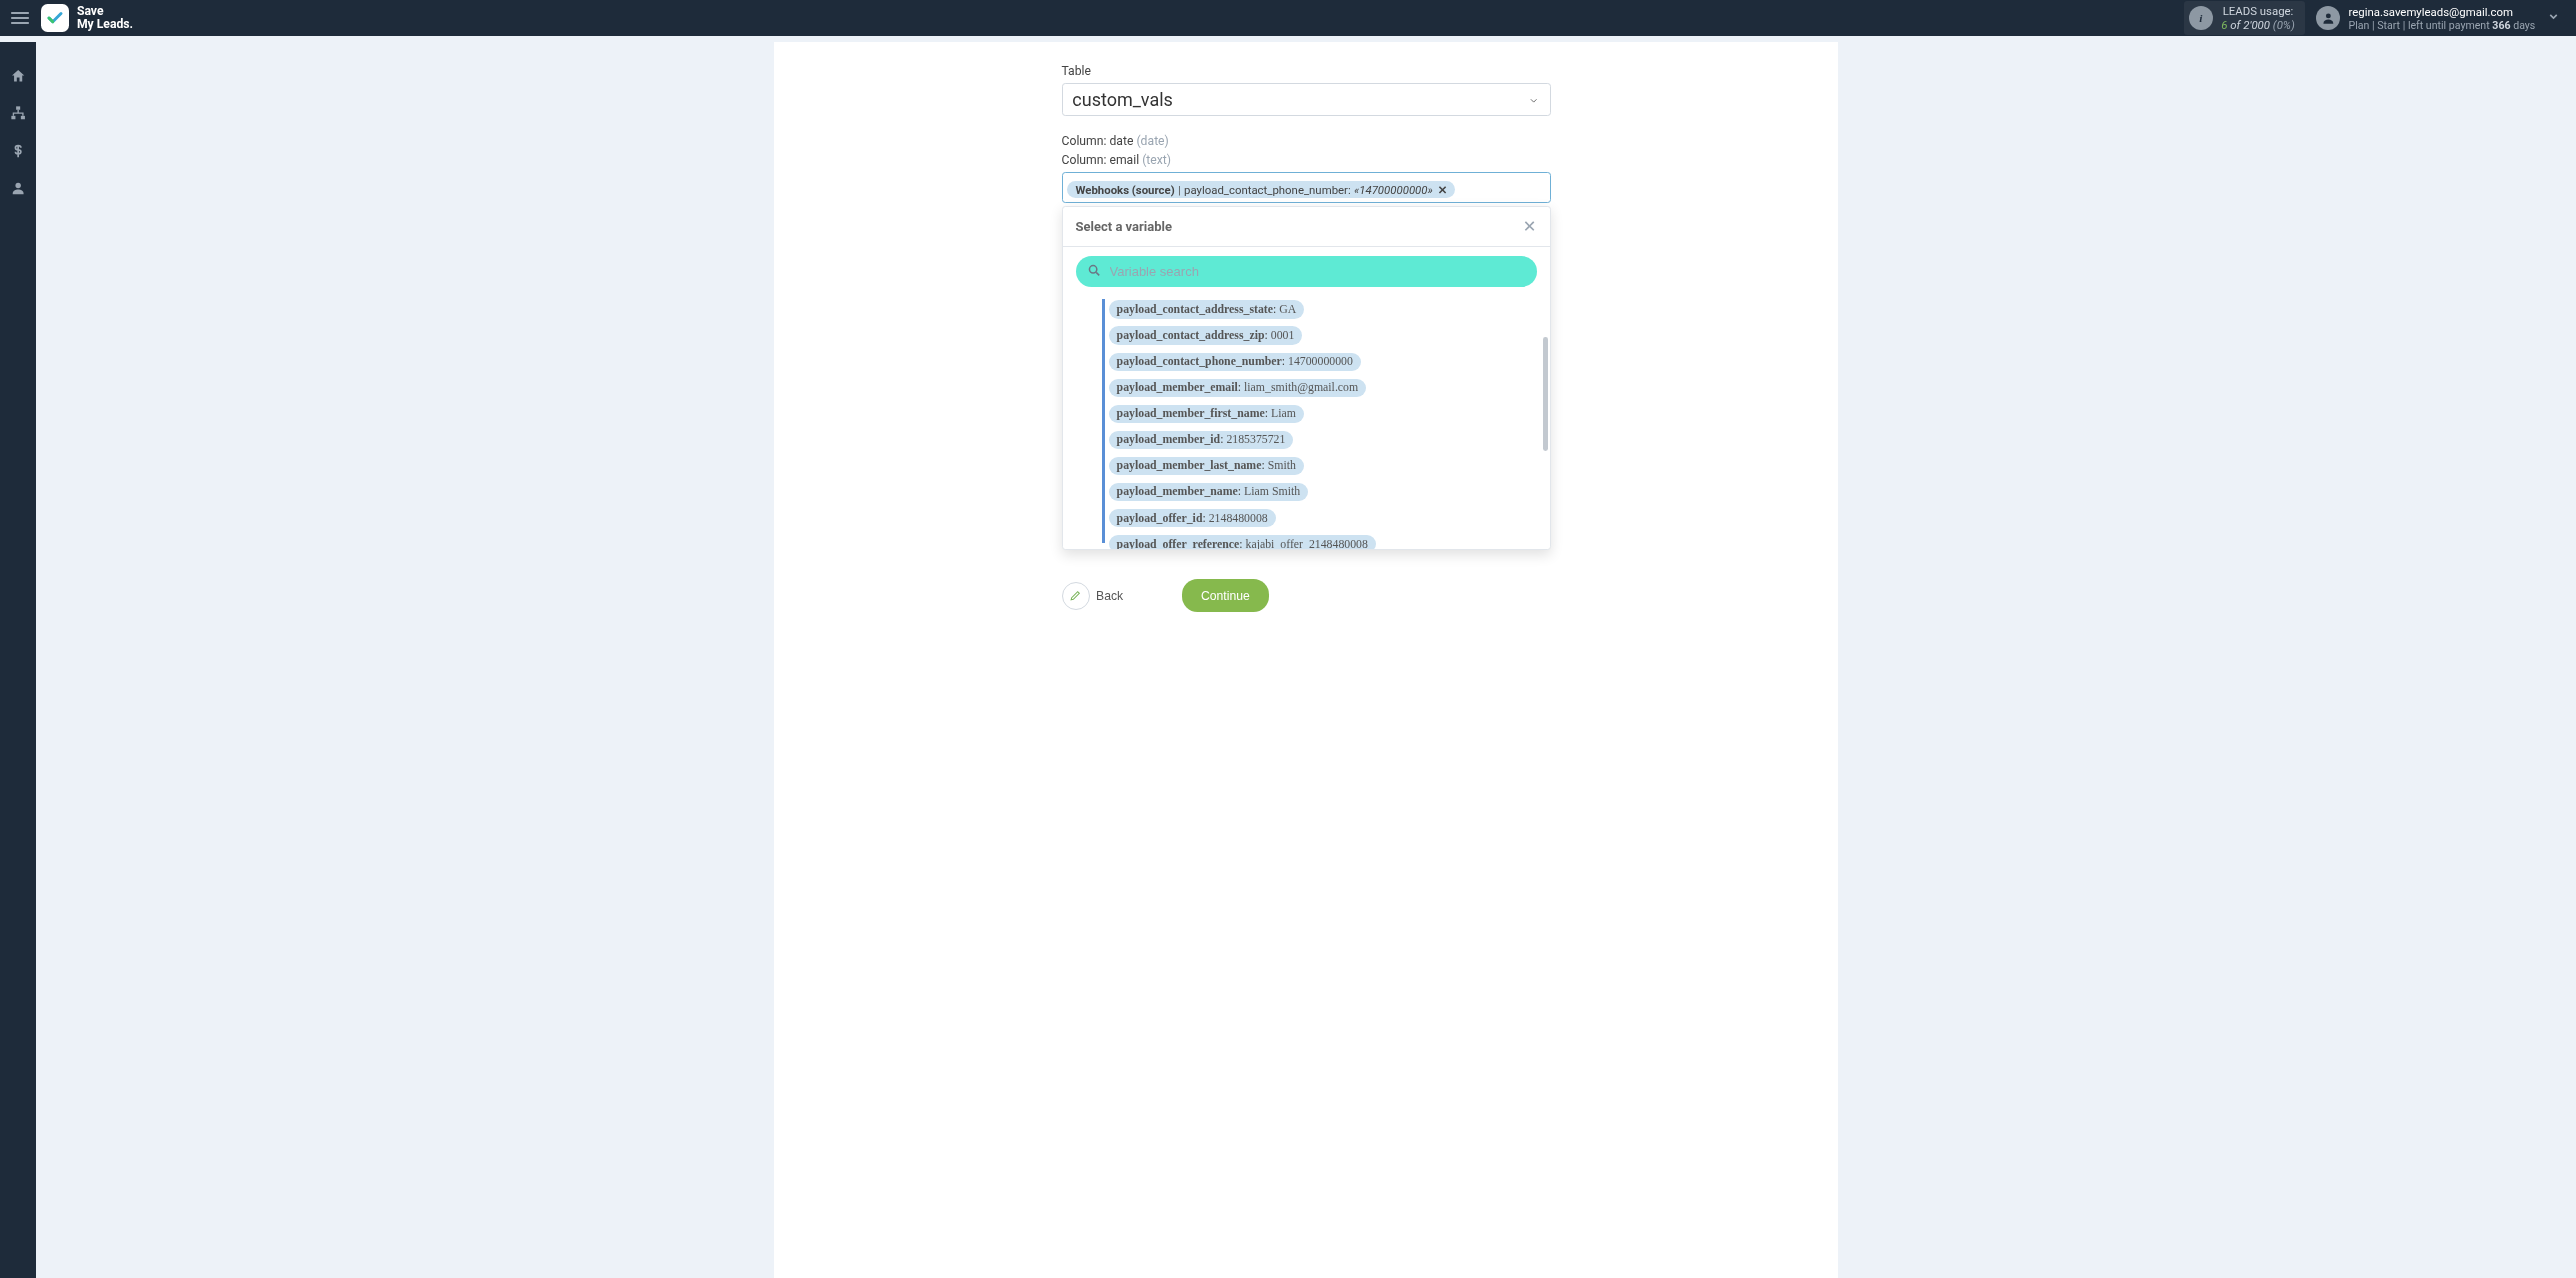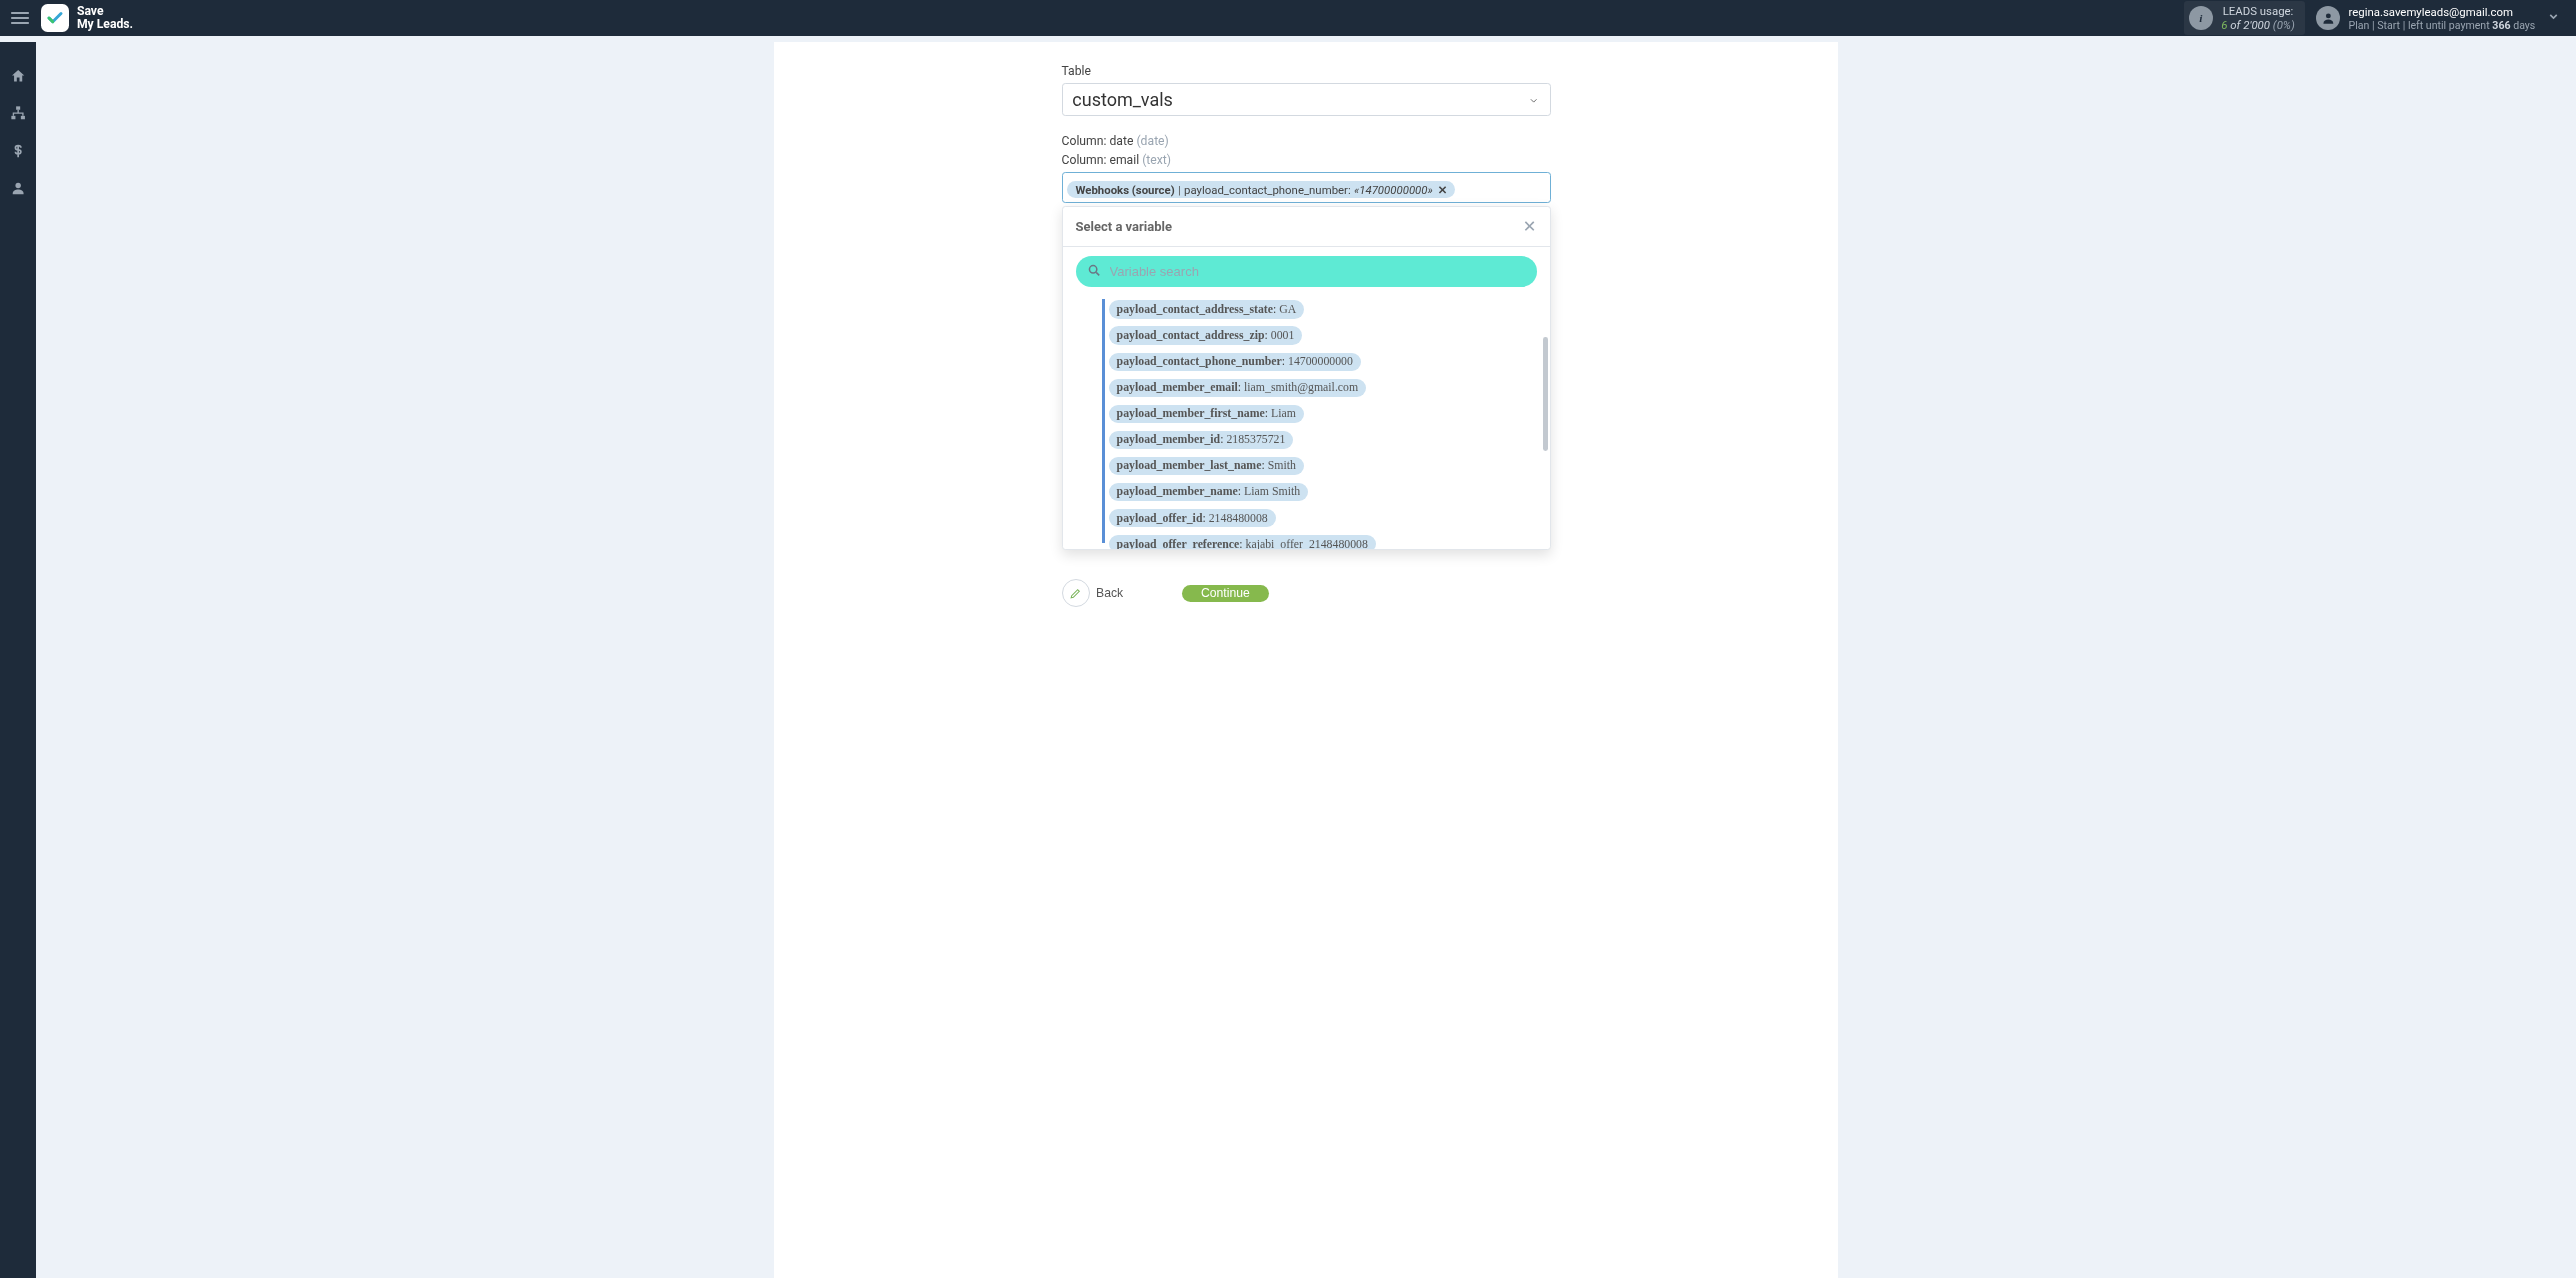--- a/index.html
+++ b/index.html
@@ -210,21 +210,21 @@
   }
   .btn-back .circle {
     width:28px; height:28px; border-radius:50%;
     border:0.8px solid #d3d9e0;
     display:flex; align-items:center; justify-content:center;
     color:#7ab45a;
   }
   .btn-continue {
     background:#86b94d; color:#fff;
     border:none; border-radius:15.5px;
-    height:17px; padding:0 19.5px;
+    height:33px; padding:0 19.5px;
     font-size:12.2px; cursor:pointer;
     margin-left:47px;
   }
 
   
   .dd-list::-webkit-scrollbar { width:6.5px; }
   .dd-list::-webkit-scrollbar-thumb { background:#c3c9d0; border-radius:3.3px; }
   .dd-list::-webkit-scrollbar-track { background:transparent; }
 
   .dd-scroll-hint {

